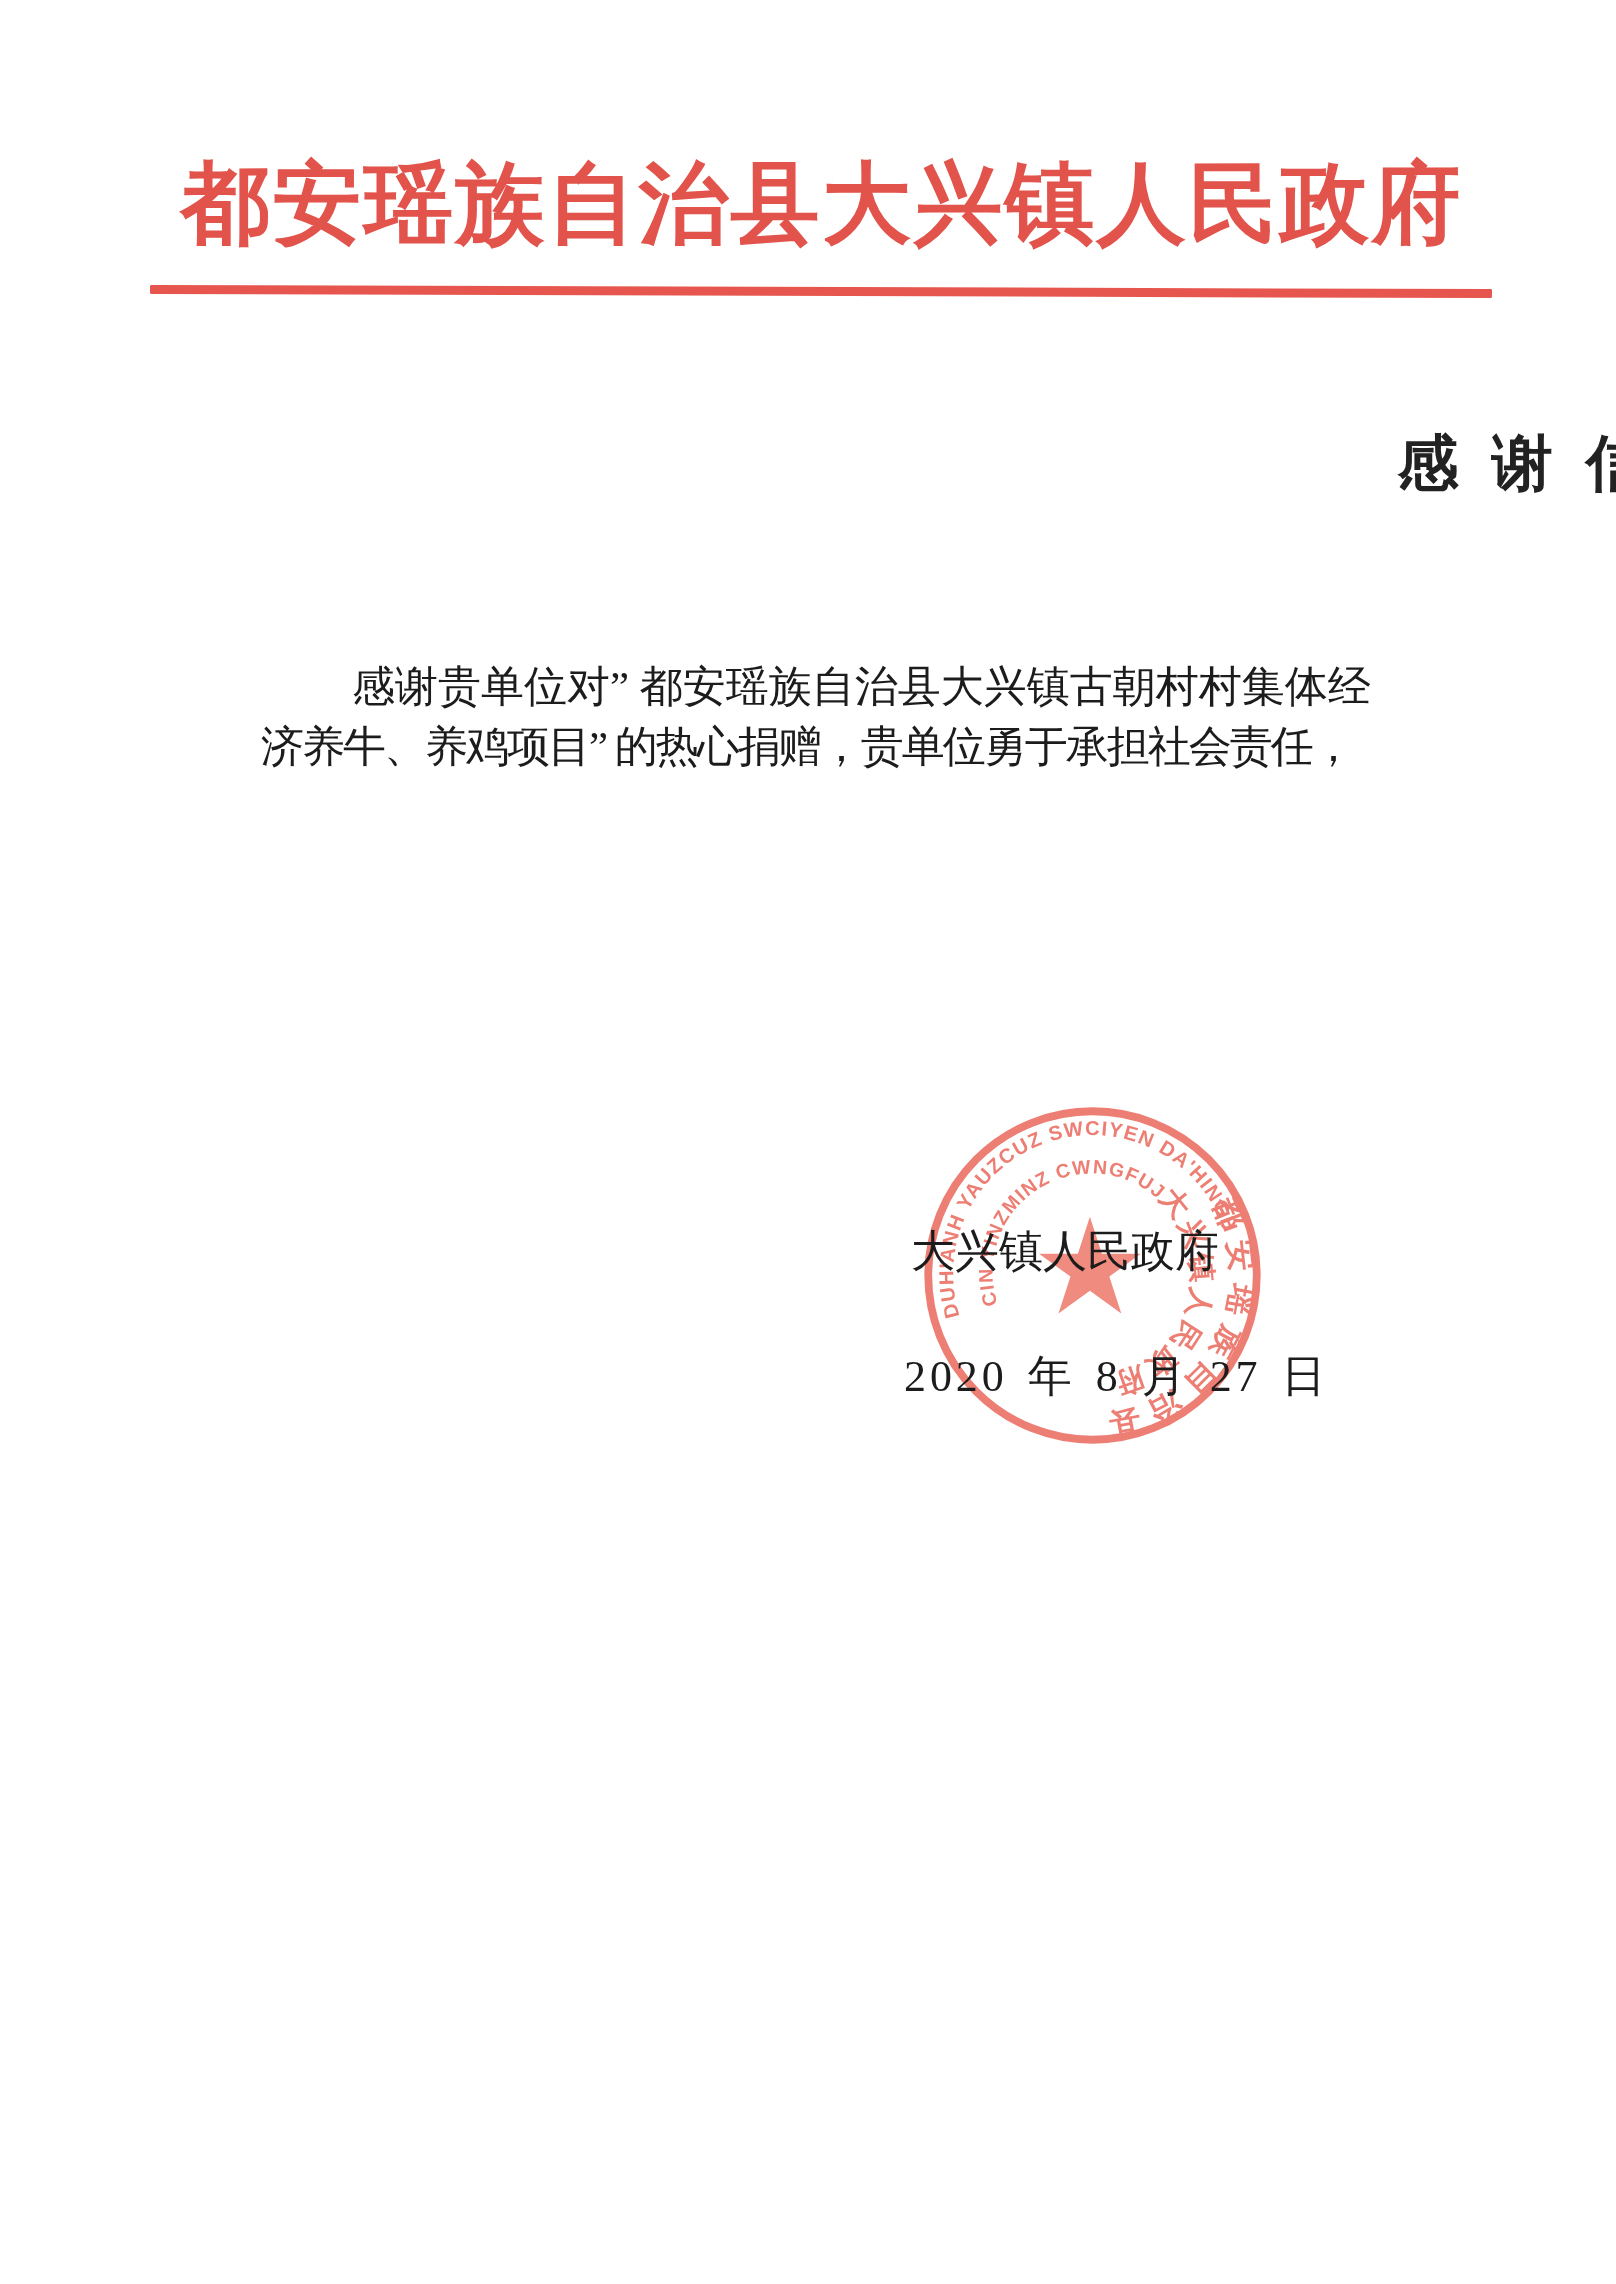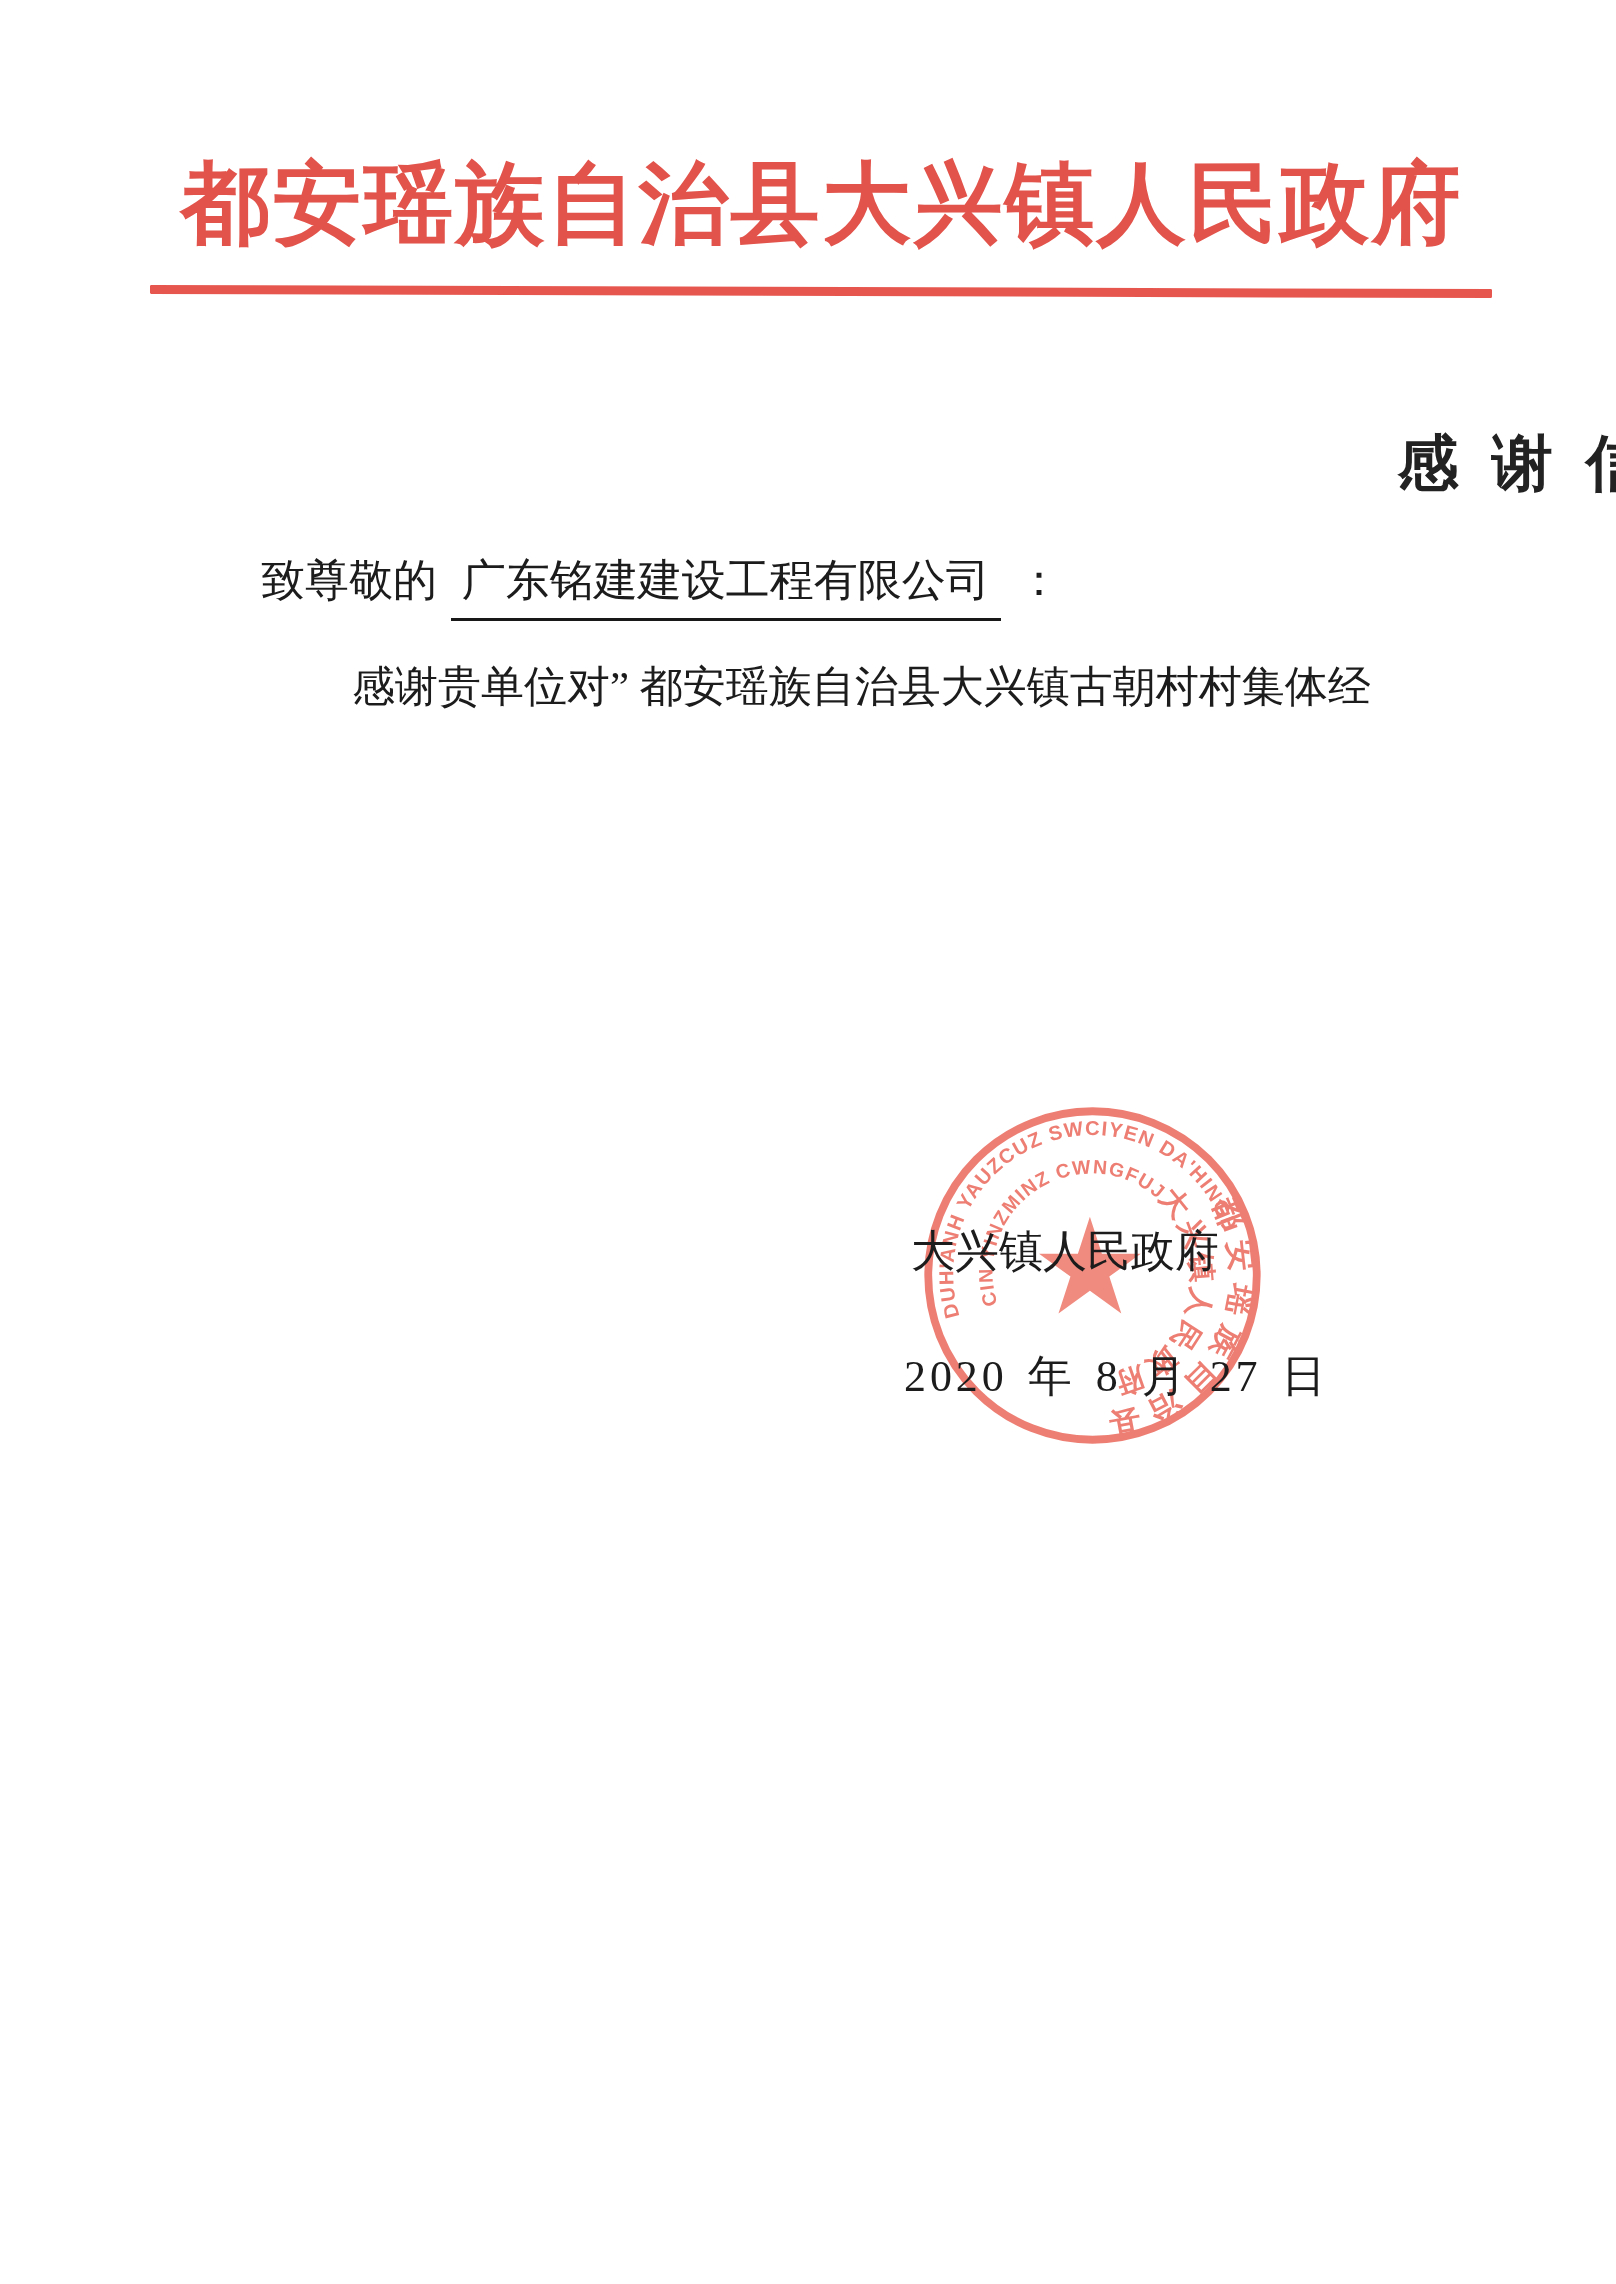--- a/index.html
+++ b/index.html
@@ -86,25 +86,23 @@
 </head>
 <body>
 
 <div id="page">
 
   <div class="org-head">都安瑶族自治县大兴镇人民政府</div>
   <div class="red-rule"></div>
 
   <div class="letter-title">感 谢 信</div>
 
-  <div class="salutation">
-    <span>致尊敬的</span><span class="recipient">广东铭建建设工程有限公司</span><span class="colon">：</span>
-  </div>
 
   <div class="body-line line-1 indent">感谢贵单位对” 都安瑶族自治县大兴镇古朝村村集体经</div>
+  <div class="body-line line-2">济养牛、养鸡项目” 的热心捐赠，贵单位勇于承担社会责任，</div>
 
   <svg class="seal" viewBox="0 0 560 560" xmlns="http://www.w3.org/2000/svg">
     <defs>
       <path id="outerRing" d="M 76.3 342.2 A 213 213 0 1 1 483.7 217.8 A 213 213 0 1 1 76.3 342.2"></path>
       <path id="innerRing" d="M 134.7 324.4 A 152 152 0 1 1 425.3 235.6 A 152 152 0 1 1 134.7 324.4"></path>
     </defs>
 
     <circle cx="280" cy="280" r="252" fill="none" stroke="#ec7165" stroke-width="12"></circle>
 
     <text class="ring-latin-outer">

